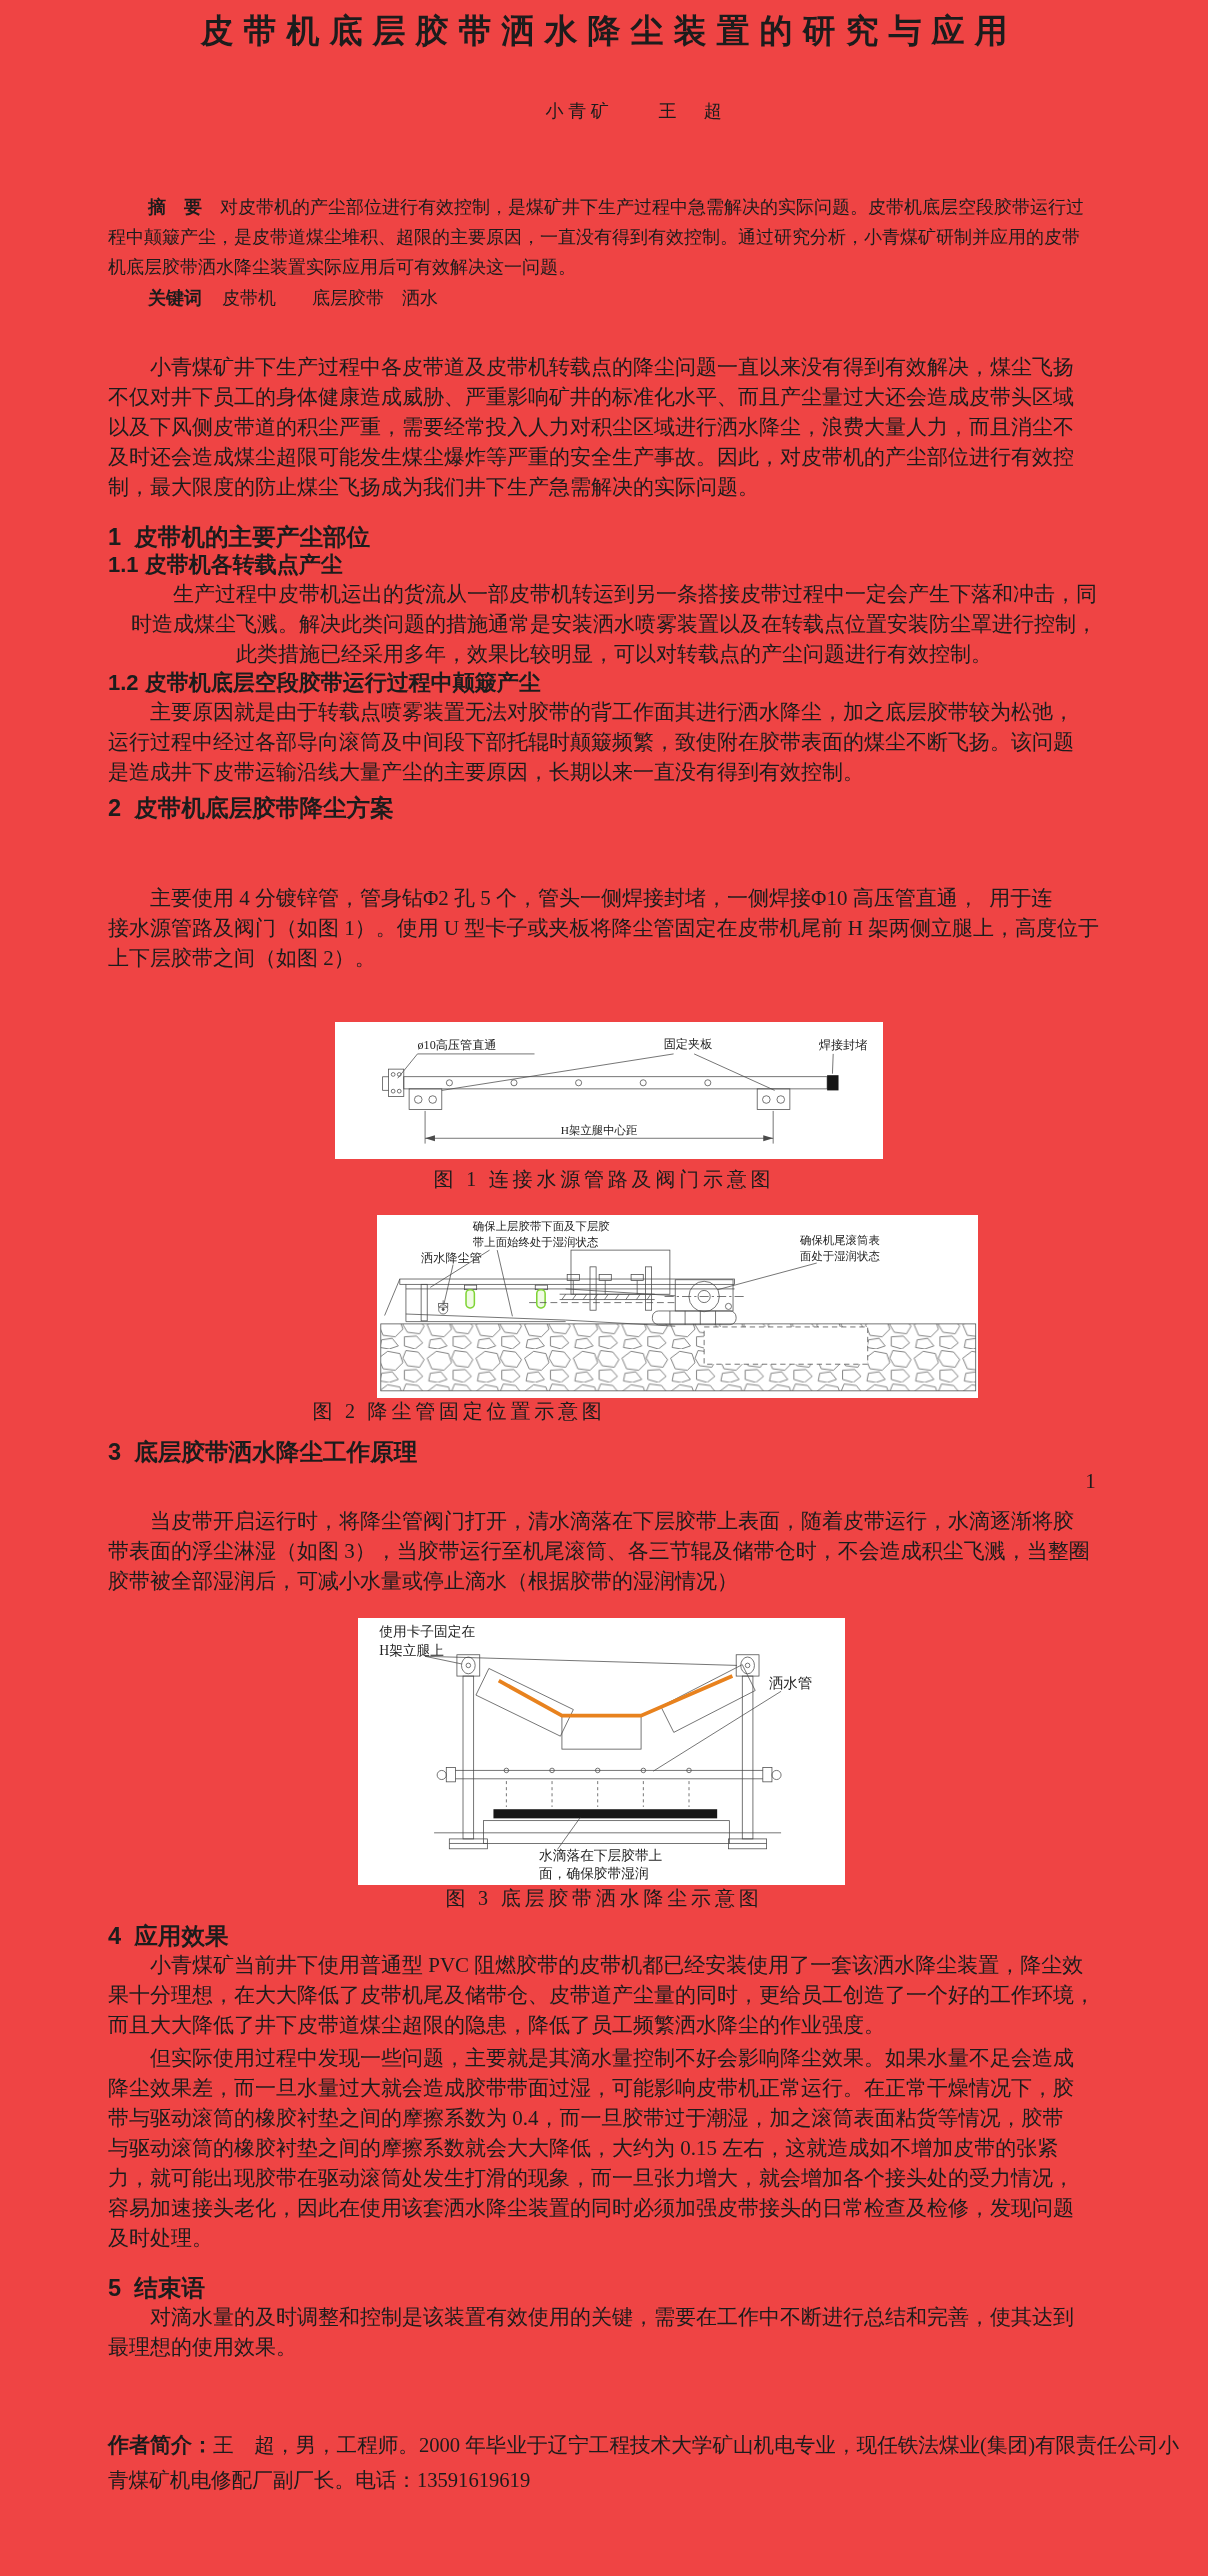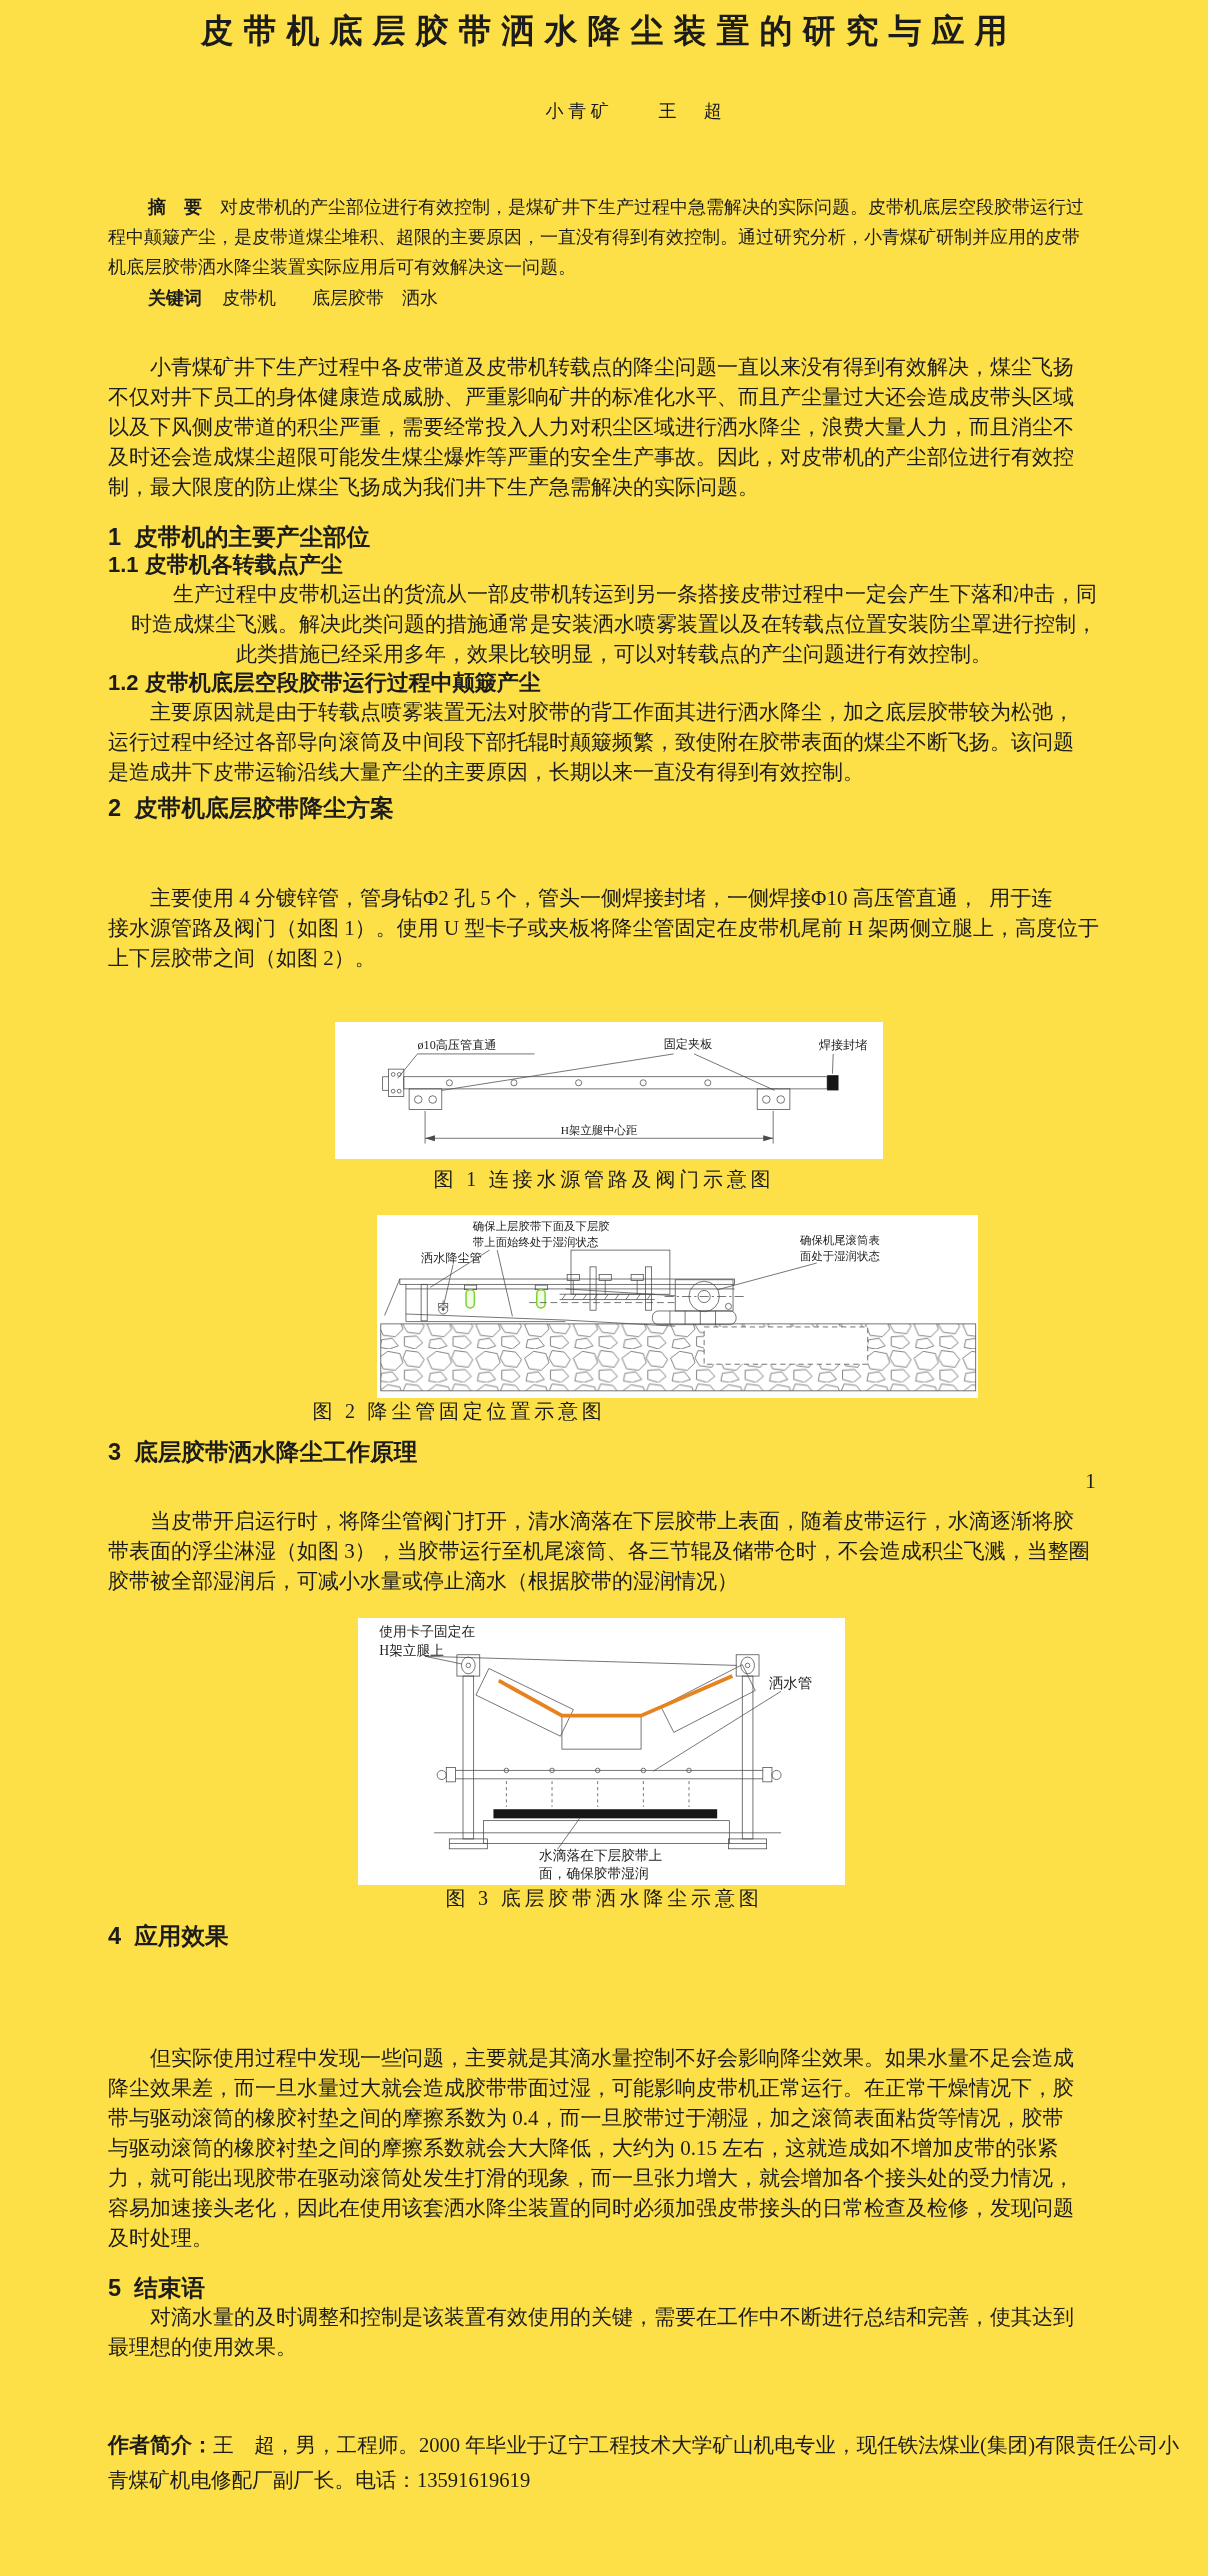--- a/index.html
+++ b/index.html
@@ -3,21 +3,21 @@
 <meta charset="utf-8">
 <style>
   :root{
     --ink:#1c1c1c;
     --dline:#4a4a4a;
     --orange:#e8821e;
     --green:#7fd435;
   }
   html,body{margin:0;padding:0;background:#888;}
   .page{
-    position:relative;width:1208px;height:2576px;background:#fde047;
+    position:relative;width:1208px;height:2576px;background:#ef4444;
     font-family:"Liberation Serif","DejaVu Serif",serif;color:var(--ink);
     overflow:hidden;
   }
   .abs{position:absolute;}
   .doc-title{top:9px;left:0;width:1208px;text-align:center;
     font-size:33px;font-weight:bold;letter-spacing:10px;text-indent:10px;
     font-family:"Liberation Serif","DejaVu Serif",serif;}
   .byline{top:99px;left:0;width:1208px;text-align:center;font-size:18px;letter-spacing:4.6px;padding-left:32px;}
   .blk{left:108px;width:1012px;white-space:pre;}
   .abstract{top:192px;font-size:18px;line-height:30px;text-indent:40px;}
@@ -220,20 +220,23 @@
       <text x="28" y="24" font-size="18">使用卡子固定在</text>
       <text x="28" y="48" font-size="18">H架立腿上</text>
       <text x="540" y="92" font-size="19">洒水管</text>
       <text x="238" y="318" font-size="18">水滴落在下层胶带上</text>
       <text x="238" y="342" font-size="18">面，确保胶带湿润</text>
     </svg>
   </div>
   <div class="abs caption cap3">图 3  底层胶带洒水降尘示意图</div>
 
   <div class="abs blk h1 hh4">4  应用效果</div>
+  <div class="abs blk para p4a">　　小青煤矿当前井下使用普通型 PVC 阻燃胶带的皮带机都已经安装使用了一套该洒水降尘装置，降尘效
+果十分理想，在大大降低了皮带机尾及储带仓、皮带道产尘量的同时，更给员工创造了一个好的工作环境，
+而且大大降低了井下皮带道煤尘超限的隐患，降低了员工频繁洒水降尘的作业强度。</div>
   <div class="abs blk para p4b">　　但实际使用过程中发现一些问题，主要就是其滴水量控制不好会影响降尘效果。如果水量不足会造成
 降尘效果差，而一旦水量过大就会造成胶带带面过湿，可能影响皮带机正常运行。在正常干燥情况下，胶
 带与驱动滚筒的橡胶衬垫之间的摩擦系数为 0.4，而一旦胶带过于潮湿，加之滚筒表面粘货等情况，胶带
 与驱动滚筒的橡胶衬垫之间的摩擦系数就会大大降低，大约为 0.15 左右，这就造成如不增加皮带的张紧
 力，就可能出现胶带在驱动滚筒处发生打滑的现象，而一旦张力增大，就会增加各个接头处的受力情况，
 容易加速接头老化，因此在使用该套洒水降尘装置的同时必须加强皮带接头的日常检查及检修，发现问题
 及时处理。</div>
 
   <div class="abs blk h1 hh5">5  结束语</div>
   <div class="abs blk para p5">　　对滴水量的及时调整和控制是该装置有效使用的关键，需要在工作中不断进行总结和完善，使其达到

